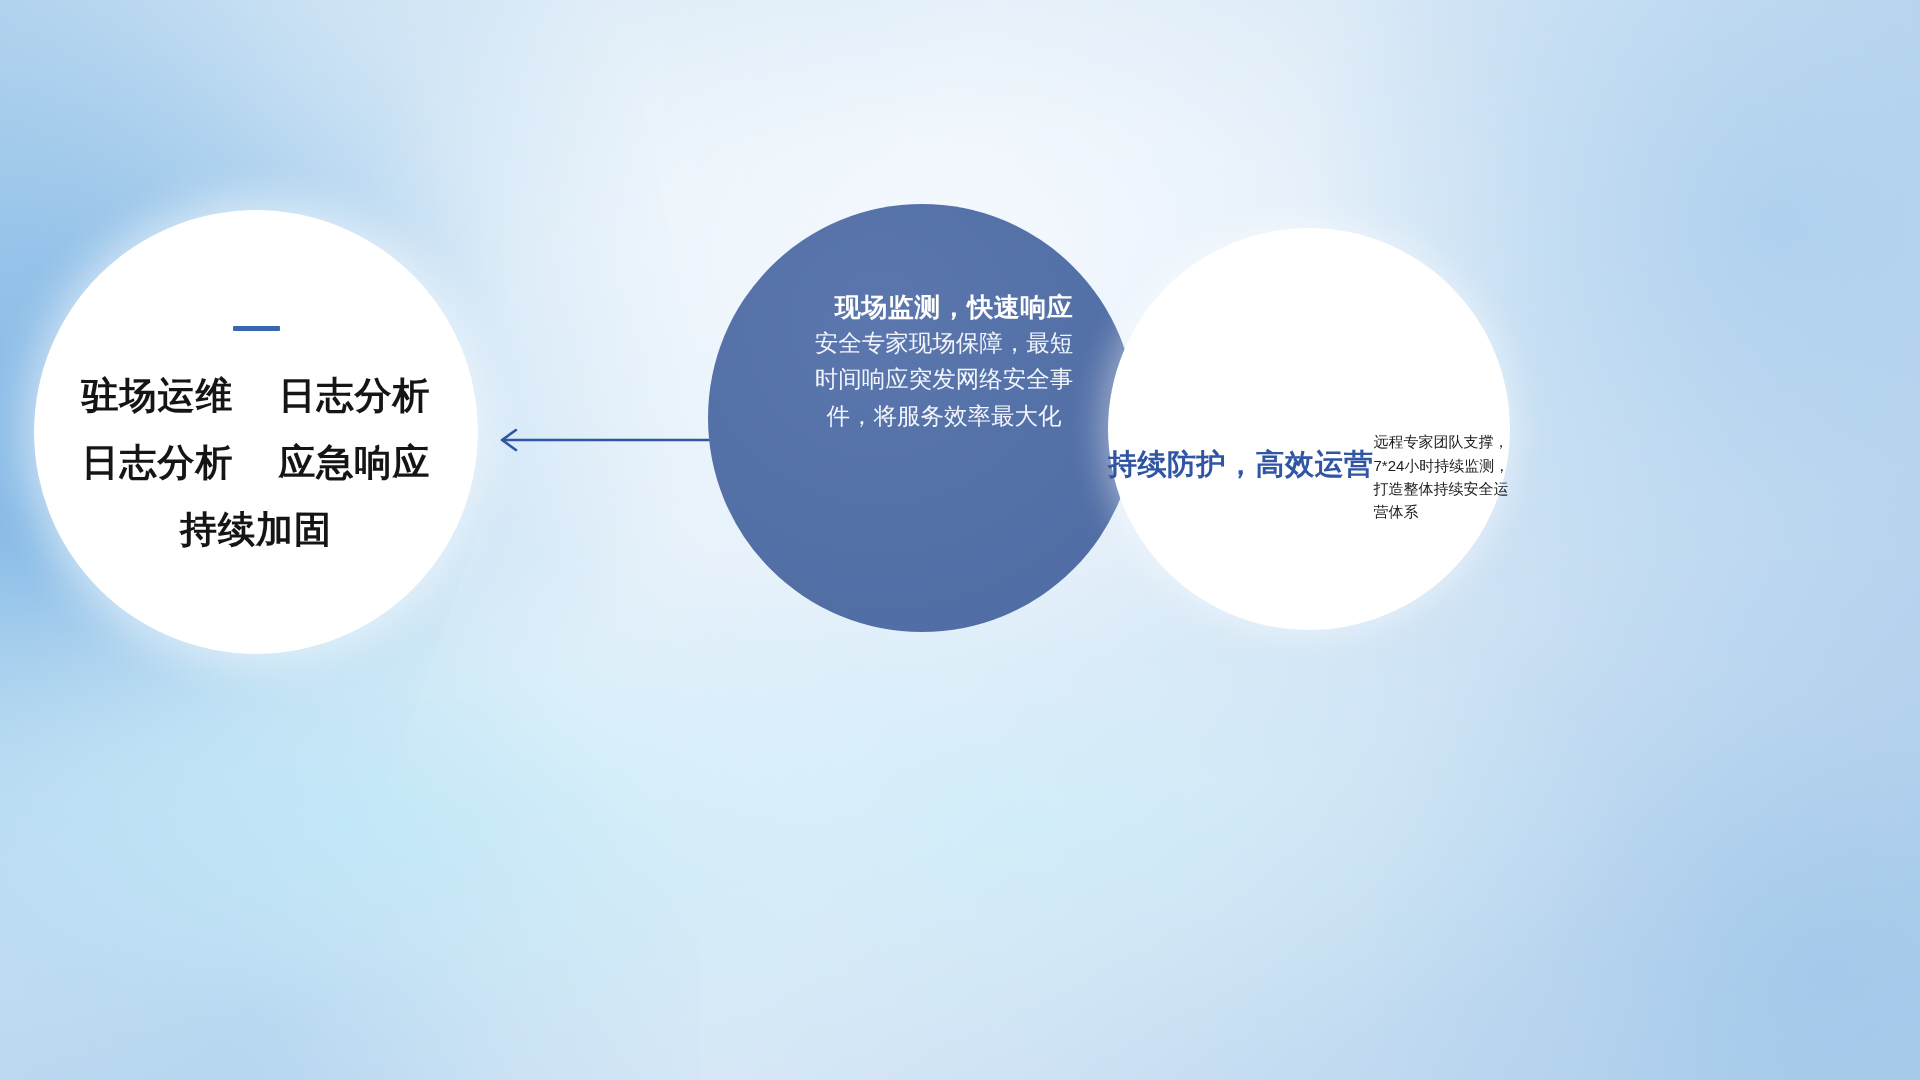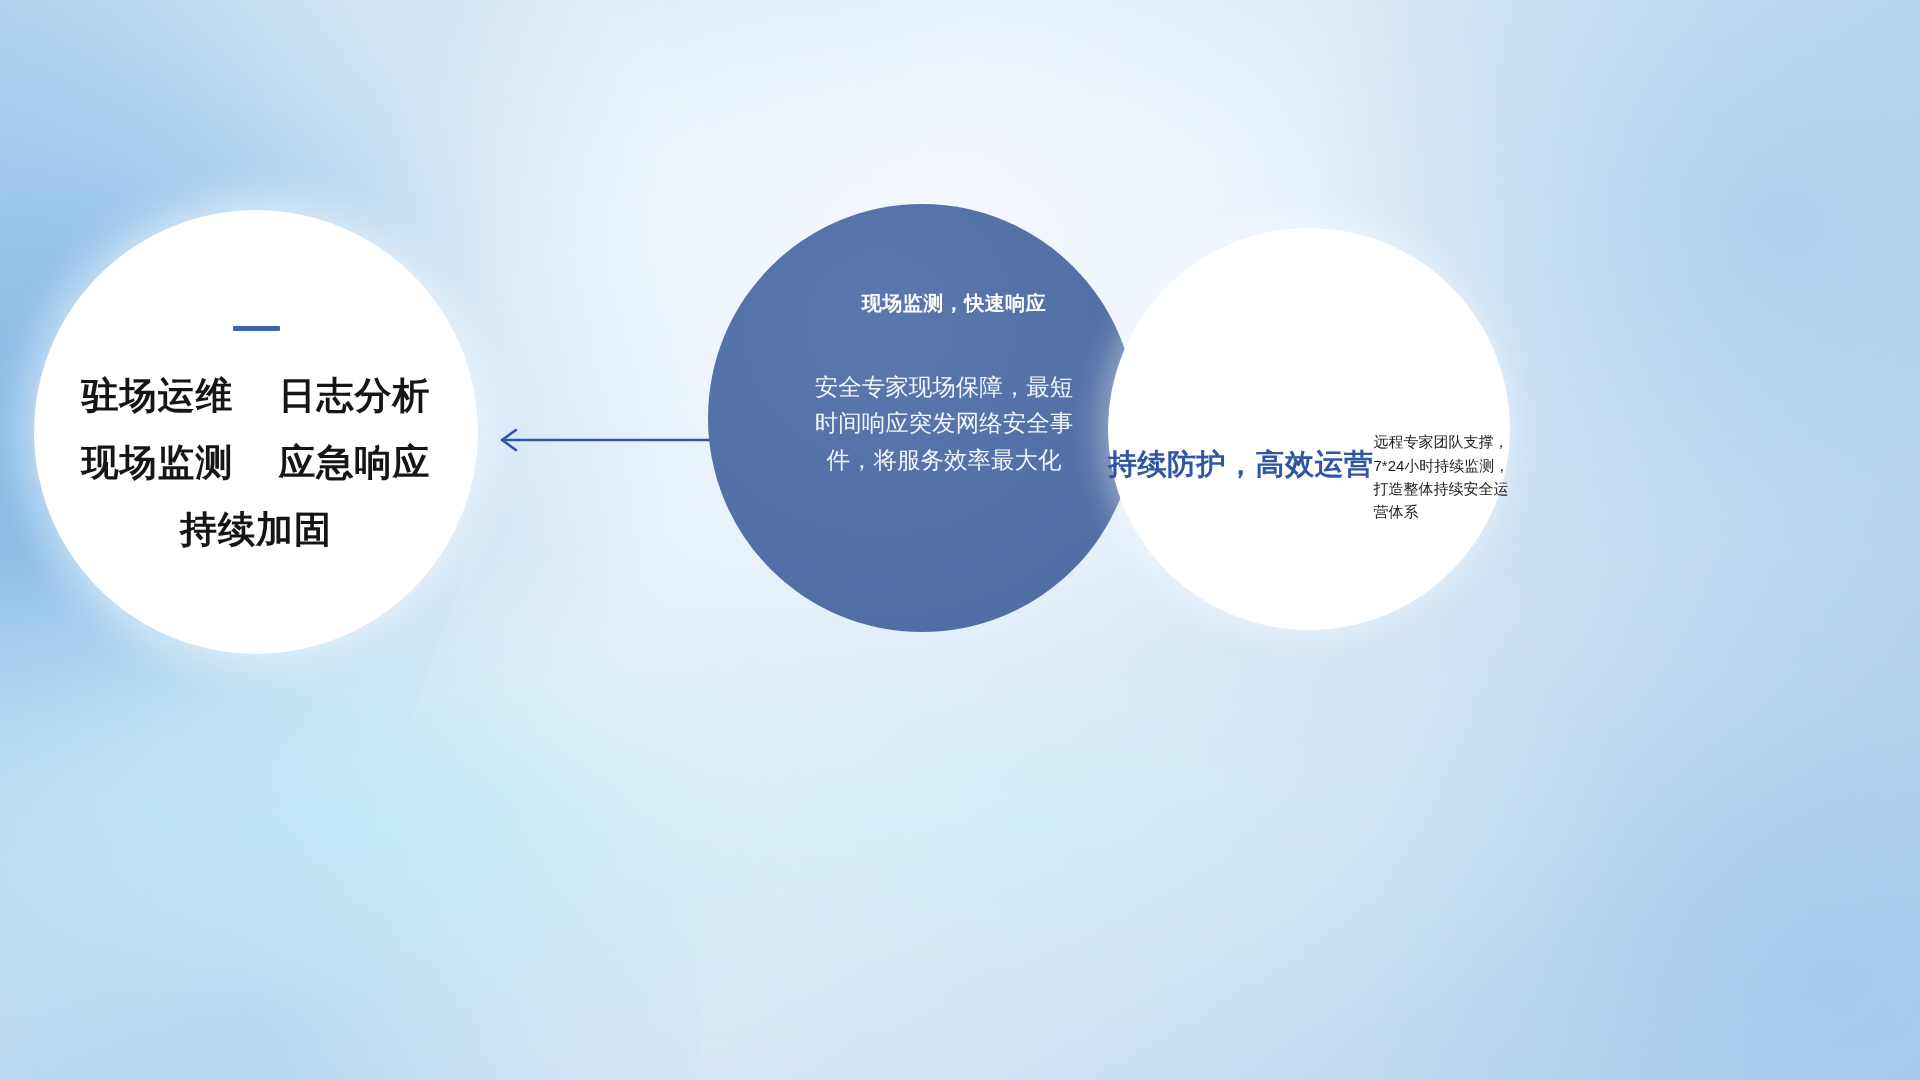--- a/index.html
+++ b/index.html
@@ -145,27 +145,26 @@
 
   
   #mid-content {
     position:absolute; left:0; top:0; width:100%; height:100%;
     display:flex; flex-direction:column; align-items:center;
     padding-top:86px;
   }
   #mid-heading {
     color:#ffffff;
     font-weight:bold;
-    font-size:20px;
+    font-size:26px;
     letter-spacing:.5px;
     white-space:nowrap;
     transform:translateX(32px);
   }
   #mid-body {
-    margin-top:52px;
     color:#f2f5fb;
     font-size:23.5px;
     line-height:1.55;
     text-align:center;
     width:268px;
     transform:translateX(22px);
   }
 
   
   #right-content {
@@ -216,21 +215,21 @@
 
 <svg id="arrow" viewBox="0 0 230 44" xmlns="http://www.w3.org/2000/svg">
   <line x1="228" y1="22" x2="14" y2="22" stroke="#2f55a4" stroke-width="2.6"></line>
   <polyline points="26,12 12,22 26,32" fill="none" stroke="#2f55a4" stroke-width="2.6" stroke-linecap="round" stroke-linejoin="round"></polyline>
 </svg>
 
 <div class="circle" id="circle-left">
   <div id="left-content">
     <div id="left-dash" style="background: rgb(58, 102, 176);"></div>
     <div class="left-line">驻场运维    日志分析</div>
-    <div class="left-line">现场监测    应急响应</div>
+    <div class="left-line">日志分析    应急响应</div>
     <div class="left-line">持续加固</div>
   </div>
 </div>
 
 <div class="circle" id="circle-mid">
   <div id="mid-content">
     <div id="mid-heading">现场监测，快速响应</div>
     <div id="mid-body">安全专家现场保障，最短时间响应突发网络安全事件，将服务效率最大化</div>
   </div>
 </div>

